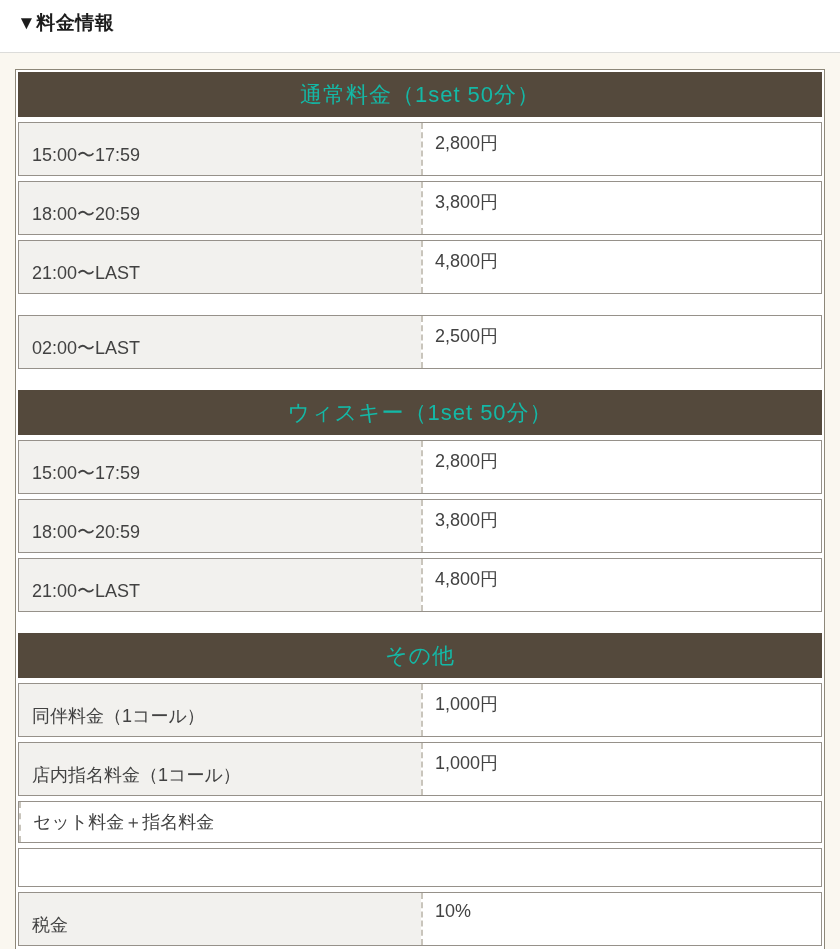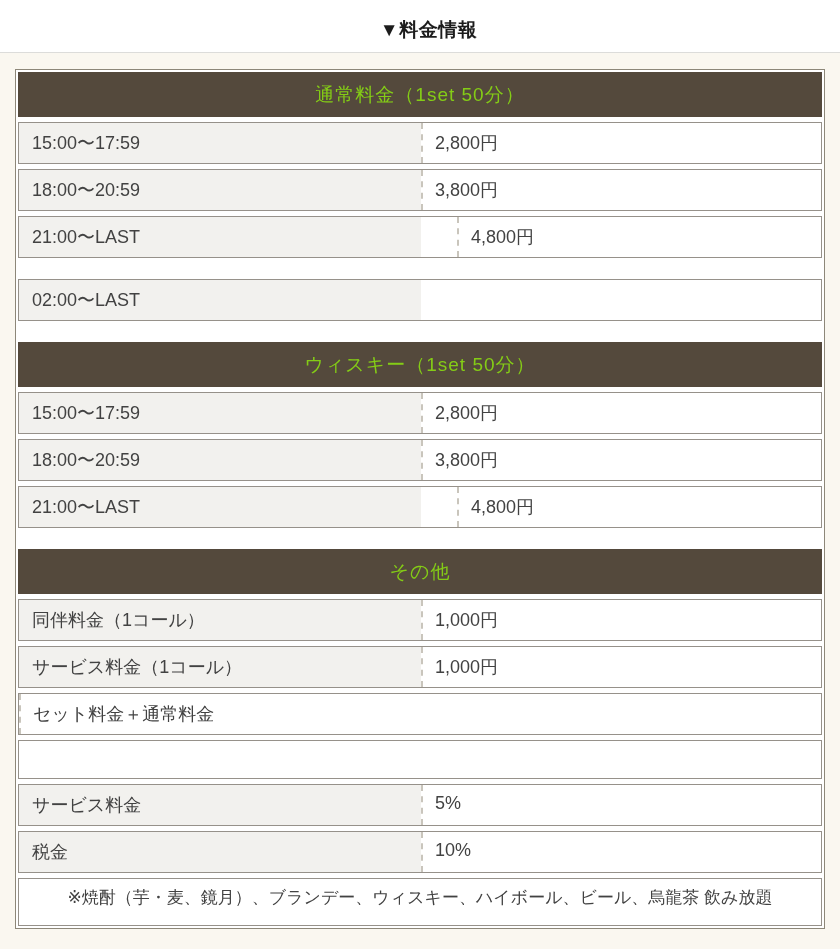--- a/index.html
+++ b/index.html
@@ -18,57 +18,56 @@
     background:#ffffff;
     font-family:"Liberation Sans","DejaVu Sans",sans-serif;
     color:var(--text);
   }
   .top-bar{
     height:53px; background:#ffffff;
     border-bottom:1px solid #dcdcda;
     padding:10px 0 0 17px;
   }
   .page-title{
-    margin:7px; font-size:19px; font-weight:600; color:#1c1c1c;
+    margin:0; font-size:19px; font-weight:600; color:#1c1c1c;
     letter-spacing:0.5px;
-    text-align:center;
   }
   .section{
     background:var(--page-bg);
     height:896px;
     padding:16px 15px 0 15px;
   }
   .panel{
     background:#ffffff;
     border:1px solid var(--panel-border);
     padding:2px;
   }
   .price-table{ margin-bottom:21px; }
   .price-table:last-child{ margin-bottom:0; }
   .t-header{
     background:var(--brown);
-    color:#84cc16;
+    color:#14b8a6;
     height:45px; line-height:45px;
     text-align:center;
-    font-size:19px;
+    font-size:22px;
     letter-spacing:1px;
     margin-bottom:5px;
   }
   .t-row{
     display:flex;
     border:1px solid var(--row-border);
     margin-bottom:5px;
     background:#ffffff;
     min-height:39px;
   }
-  .t-row:last-child{ margin-bottom:0;gap:36px; }
+  .t-row:last-child{ margin-bottom:0; }
   .t-label{
     width:402px;
     background:var(--cell-bg);
-    padding:8px 6px 8px 13px;
+    padding:20px 6px 8px 13px;
     font-size:18px;
   }
   .t-value{
     flex:1;
     background:#ffffff;
     border-left:2px dashed var(--dash);
     padding:8px 6px 8px 12px;
     font-size:18px;
   }
   .t-note{
@@ -101,20 +100,21 @@
           <div class="t-value">3,800円</div>
         </div>
         <div class="t-row">
           <div class="t-label">21:00〜LAST</div>
           <div class="t-value">4,800円</div>
         </div>
       </div>
       <div class="price-table">
         <div class="t-row">
           <div class="t-label">02:00〜LAST</div>
+          <div class="t-value">2,500円</div>
         </div>
       </div>
       <div class="price-table">
         <div class="t-header">ウィスキー（1set 50分）</div>
         <div class="t-row">
           <div class="t-label">15:00〜17:59</div>
           <div class="t-value">2,800円</div>
         </div>
         <div class="t-row">
           <div class="t-label">18:00〜20:59</div>
@@ -125,31 +125,27 @@
           <div class="t-value">4,800円</div>
         </div>
       </div>
       <div class="price-table">
         <div class="t-header">その他</div>
         <div class="t-row">
           <div class="t-label">同伴料金（1コール）</div>
           <div class="t-value">1,000円</div>
         </div>
         <div class="t-row">
-          <div class="t-label">サービス料金（1コール）</div>
+          <div class="t-label">店内指名料金（1コール）</div>
           <div class="t-value">1,000円</div>
         </div>
         <div class="t-row">
-          <div class="t-value">セット料金＋通常料金</div>
+          <div class="t-value">セット料金＋指名料金</div>
         </div>
         <div class="t-row">
-        </div>
-        <div class="t-row">
-          <div class="t-label">サービス料金</div>
-          <div class="t-value">5%</div>
         </div>
         <div class="t-row">
           <div class="t-label">税金</div>
           <div class="t-value">10%</div>
         </div>
         <div class="t-note">※焼酎（芋・麦、鏡月）、ブランデー、ウィスキー、ハイボール、ビール、烏龍茶 飲み放題</div>
       </div>
     </div>
 
 </div>

